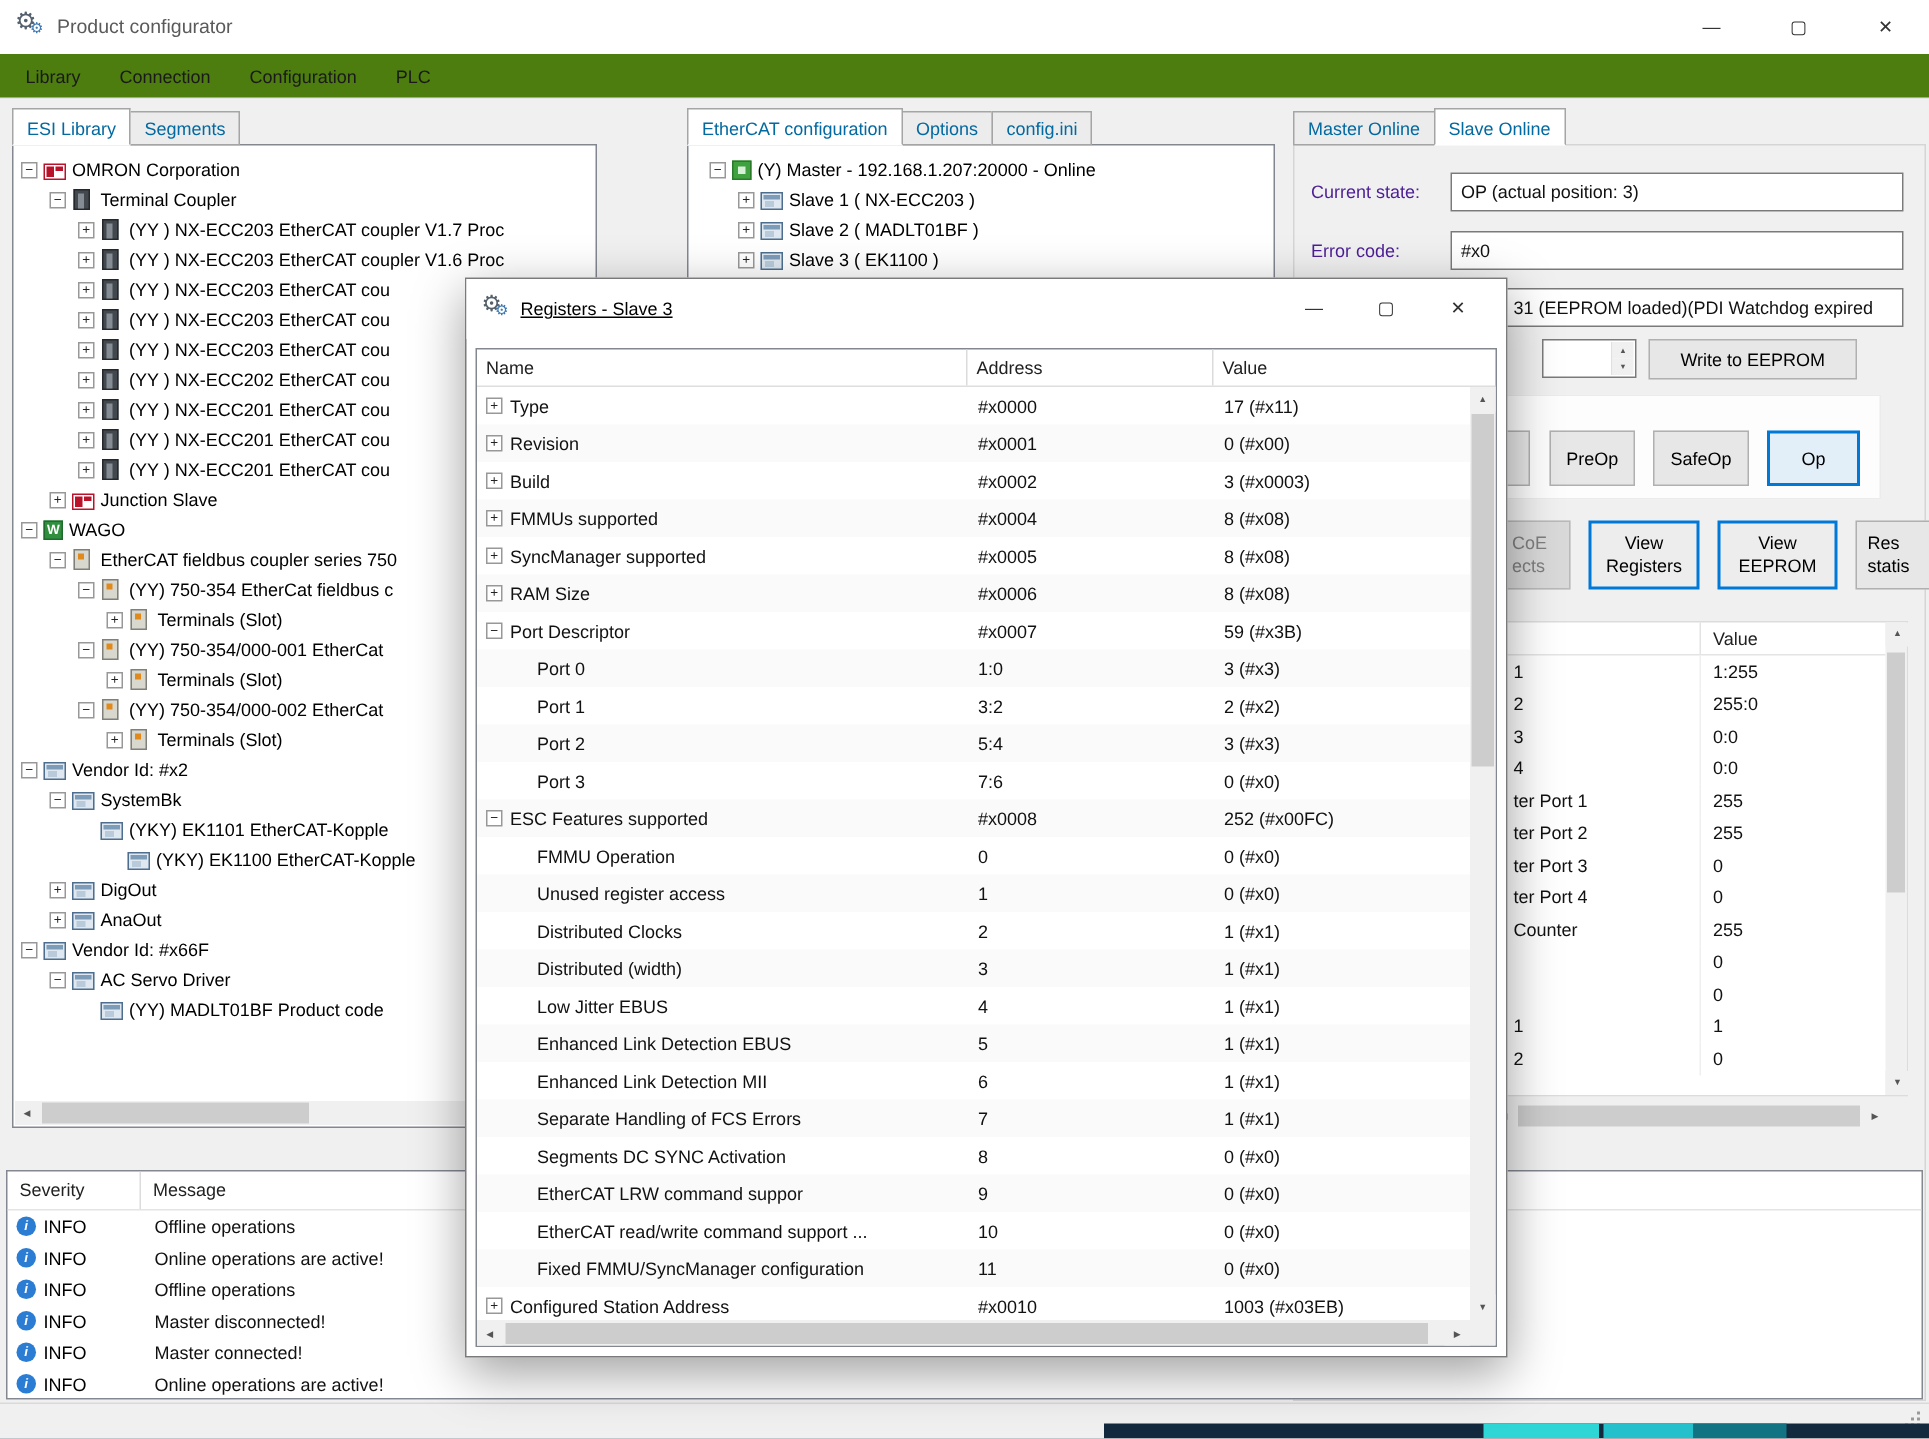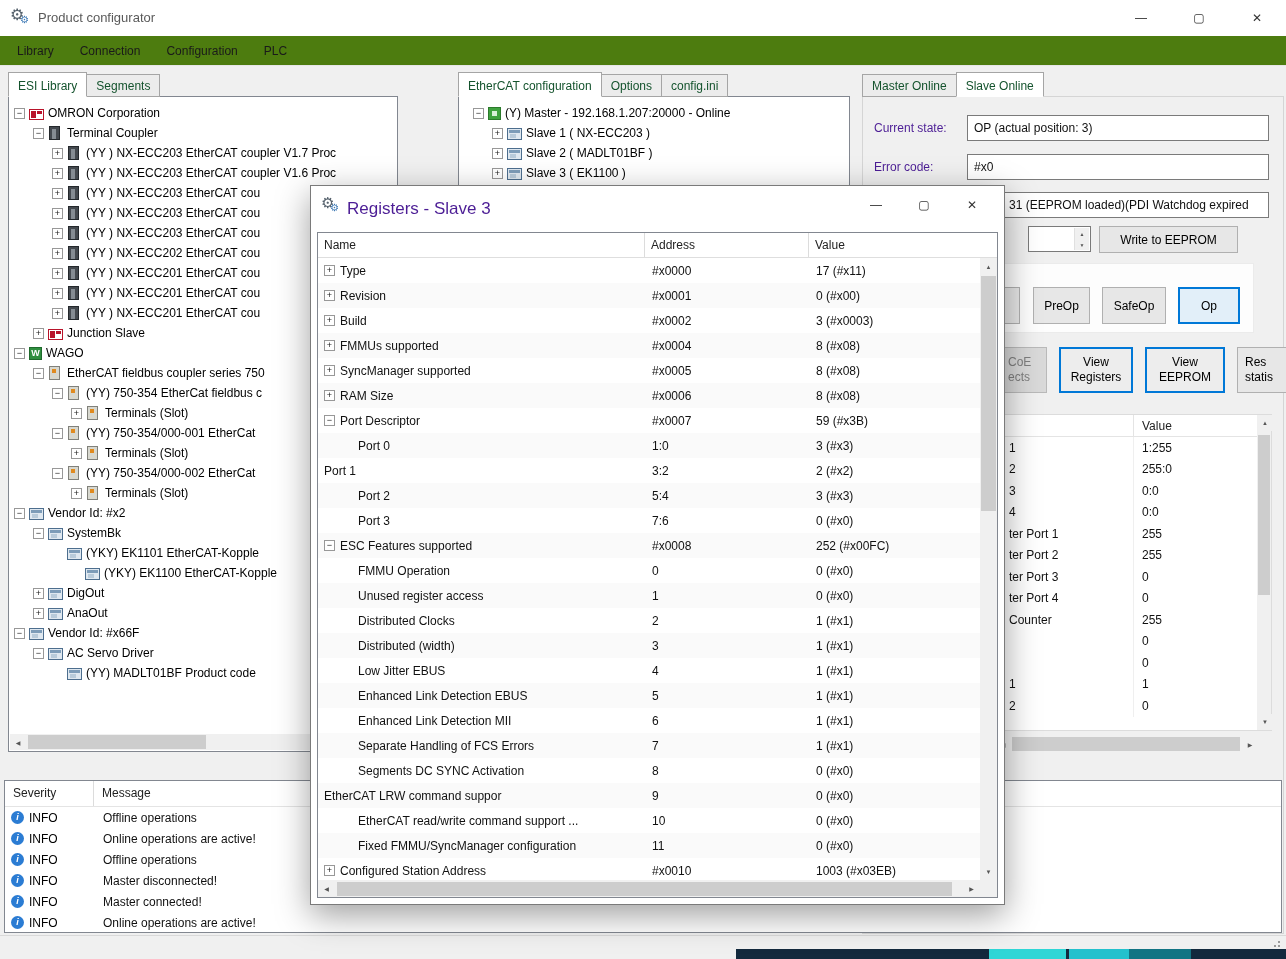--- a/index.html
+++ b/index.html
@@ -15,21 +15,21 @@
   .app-title{position:absolute;left:38px;top:10px;font-size:13px;color:#5a5a5a;}
   .win-controls{position:absolute;right:0;top:0;height:36px;display:flex;}
   .win-btn{width:58px;height:36px;display:flex;align-items:center;justify-content:center;font-size:12px;color:#333;}
 
   
   .menubar{position:absolute;left:0;top:36px;right:0;height:30px;background:#4d7c0f;display:flex;align-items:center;padding-left:4px;border-bottom:1px solid #e6e6e6;}
   .menu-item{padding:7px 13px;color:#1a1a1a;}
 
   
   .tabstrip{position:absolute;top:74px;height:23px;display:flex;z-index:2;}
-  .tab{padding:4px 9px 0;background:#ececec;border:1px solid #a5a5a5;margin-right:-1px;height:23px;white-space:nowrap;color:#14532d;}
+  .tab{padding:4px 9px 0;background:#ececec;border:1px solid #a5a5a5;margin-right:-1px;height:23px;white-space:nowrap;color:#0369a1;}
   .tab.active{background:#fff;height:25px;margin-top:-2px;padding-top:6px;border-bottom:1px solid #fff;z-index:3;}
 
   
   .panelbox{position:absolute;background:#fff;border:1px solid #828790;}
   .lib-box{left:8px;top:96px;width:390px;height:656px;}
   .mid-box{left:458px;top:96px;width:392px;height:656px;}
   .tree{position:absolute;left:1px;top:0;right:1px;bottom:17px;overflow:hidden;padding-top:6px;}
   .mid-box .tree{bottom:1px;padding-left:9px;}
   .trow{height:20px;display:flex;align-items:center;white-space:nowrap;}
   .expbox{width:11px;height:11px;min-width:11px;border:1px solid #989898;background:#fff;font-size:9px;line-height:9px;text-align:center;color:#222;margin-right:4px;}
@@ -119,21 +119,21 @@
   .s1{left:253px;width:77px;background:#2fd6d6;}
   .s2{left:333px;width:60px;background:#24c1cd;}
   .s3{left:393px;width:62px;background:#127483;}
 
   
   .dialog{position:absolute;left:310px;top:185px;width:695px;height:720px;background:#fff;border:1px solid #7a7a7a;box-shadow:0 10px 32px rgba(0,0,0,.38);z-index:20;}
   .dlg-title{position:relative;height:40px;background:#fff;}
   .dlg-icon{position:absolute;left:10px;top:9px;width:22px;height:22px;}
   .dlg-icon .g1{position:absolute;left:0;top:0;font-size:15px;color:#55616c;line-height:15px;}
   .dlg-icon .g2{position:absolute;left:9px;top:8px;font-size:10px;color:#3c78b4;line-height:10px;}
-  .dlg-title-text{position:absolute;left:36px;top:13px;font-size:17px;color:#4c1d95;}
+  .dlg-title-text{position:absolute;left:36px;top:13px;font-size:12px;color:#000000;text-decoration:underline;}
   .dlg-controls{position:absolute;right:8px;top:2px;display:flex;}
   .dlg-controls .win-btn{width:48px;height:34px;}
   .dlg-list{position:absolute;left:6px;top:46px;width:681px;height:666px;border:1px solid #828790;background:#fff;}
   .dlg-header{display:flex;height:25px;border-bottom:1px solid #dedede;}
   .hc{padding:5px 0 0 6px;border-right:1px solid #dcdcdc;color:#222;}
   .hc.n{width:327px;}
   .hc.a{width:164px;}
   .hc.v{flex:1;border-right:none;}
   .reg-rows{position:absolute;left:0;top:25px;right:17px;bottom:17px;overflow:hidden;}
   .rrow{height:25px;display:flex;align-items:center;}
@@ -632,21 +632,21 @@
           </div>
           <div class="rrow alt">
             <div class="rname">
               <span class="rlabel" style="margin-left: 34px;">Port 0</span>
             </div>
             <div class="raddr">1:0</div>
             <div class="rval">3 (#x3)</div>
           </div>
           <div class="rrow">
             <div class="rname">
-              <span class="rlabel" style="">Port 1</span>
+              <span class="rlabel" style="margin-left: 34px;">Port 1</span>
             </div>
             <div class="raddr">3:2</div>
             <div class="rval">2 (#x2)</div>
           </div>
           <div class="rrow alt">
             <div class="rname">
               <span class="rlabel" style="margin-left: 34px;">Port 2</span>
             </div>
             <div class="raddr">5:4</div>
             <div class="rval">3 (#x3)</div>
@@ -724,21 +724,21 @@
           </div>
           <div class="rrow">
             <div class="rname">
               <span class="rlabel" style="margin-left: 34px;">Segments DC SYNC Activation</span>
             </div>
             <div class="raddr">8</div>
             <div class="rval">0 (#x0)</div>
           </div>
           <div class="rrow alt">
             <div class="rname">
-              <span class="rlabel" style=" text-align: center;">EtherCAT LRW command suppor</span>
+              <span class="rlabel" style="margin-left: 34px; text-align: center;">EtherCAT LRW command suppor</span>
             </div>
             <div class="raddr">9</div>
             <div class="rval">0 (#x0)</div>
           </div>
           <div class="rrow">
             <div class="rname">
               <span class="rlabel" style="margin-left: 34px;">EtherCAT read/write command support ...</span>
             </div>
             <div class="raddr">10</div>
             <div class="rval">0 (#x0)</div>

